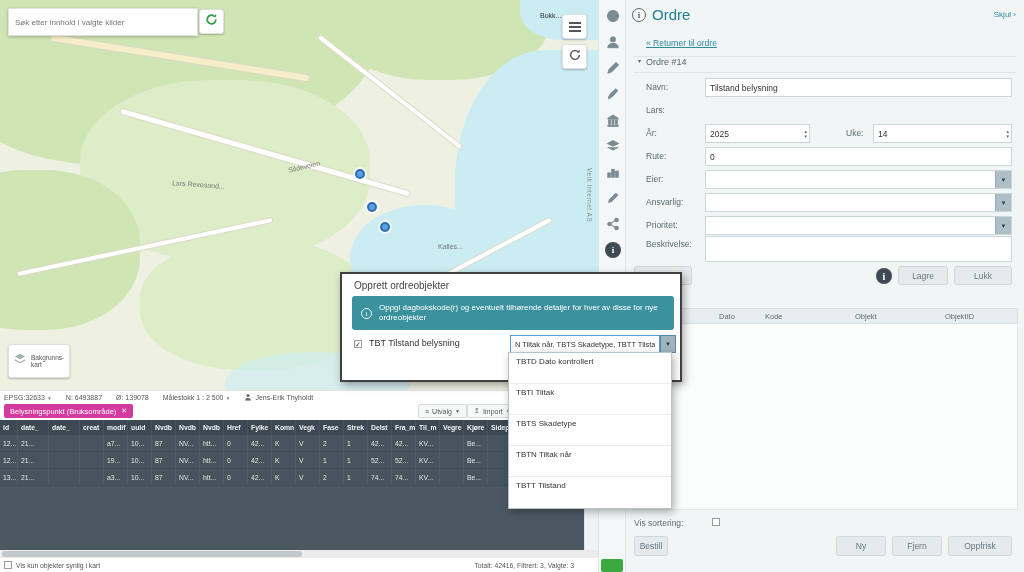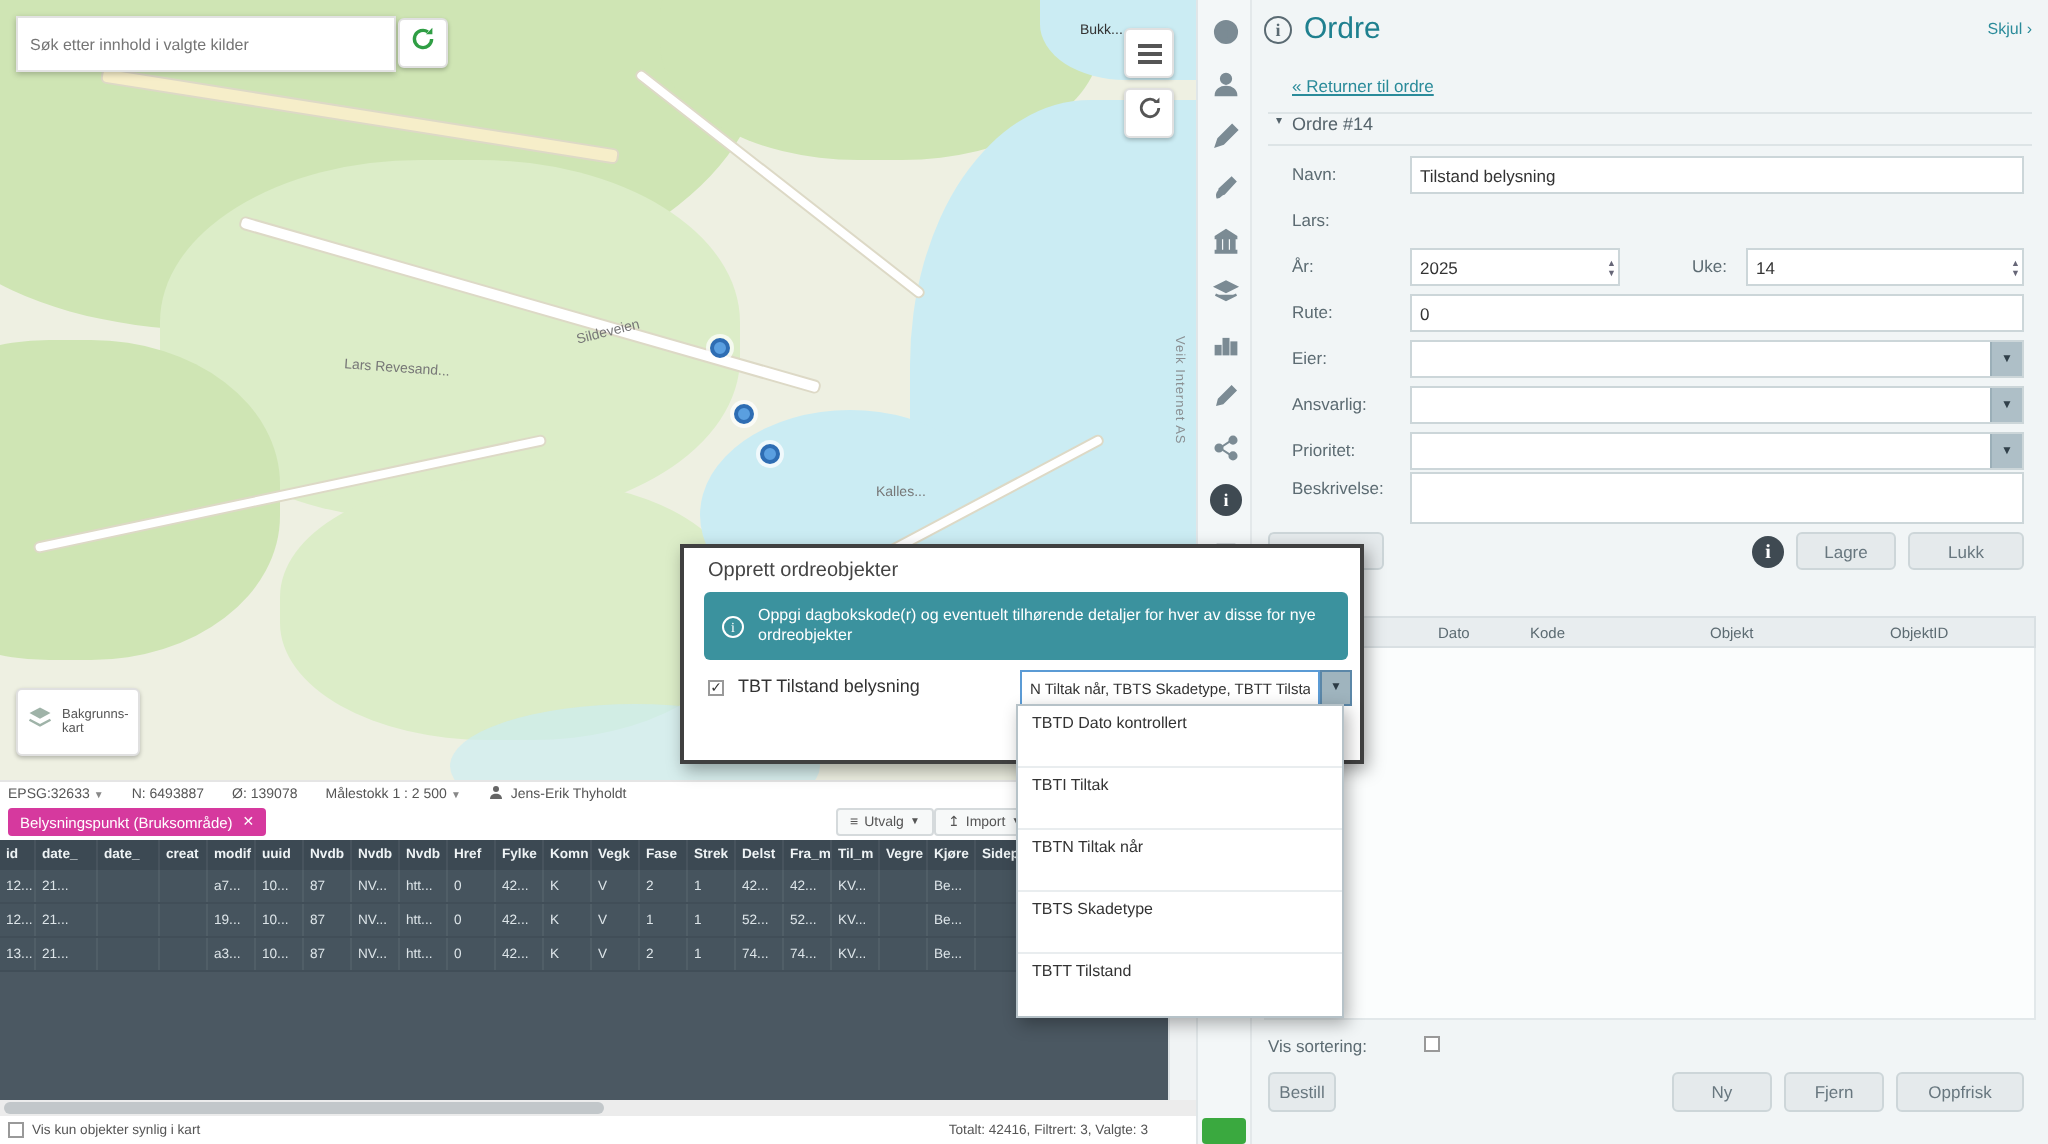--- a/index.html
+++ b/index.html
@@ -458,18 +458,18 @@
       <span>Oppgi dagbokskode(r) og eventuelt tilhørende detaljer for hver av disse for nye ordreobjekter</span>
     </div>
     <span class="cb" id="dlg-check" style="position:absolute">✓</span>
     <span id="dlg-check-label">TBT Tilstand belysning</span>
     <input class="inp" id="dlg-combo" value="N Tiltak når, TBTS Skadetype, TBTT Tilstand" style="">
     <div id="dlg-ddbtn">▼</div>
   </div>
   <div id="dd-list">
       <div class="dd-item">TBTD Dato kontrollert</div>
       <div class="dd-item">TBTI Tiltak</div>
+      <div class="dd-item">TBTS Skadetype</div>
       <div class="dd-item">TBTN Tiltak når</div>
-      <div class="dd-item">TBTS Skadetype</div>
       <div class="dd-item">TBTT Tilstand</div>
     </div>
 
 </div>
 
 </body></html>

